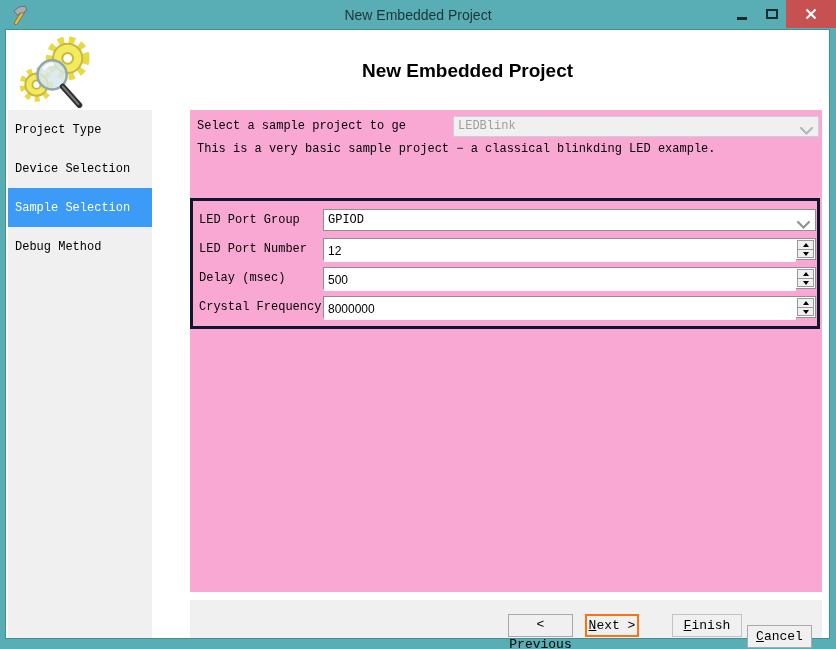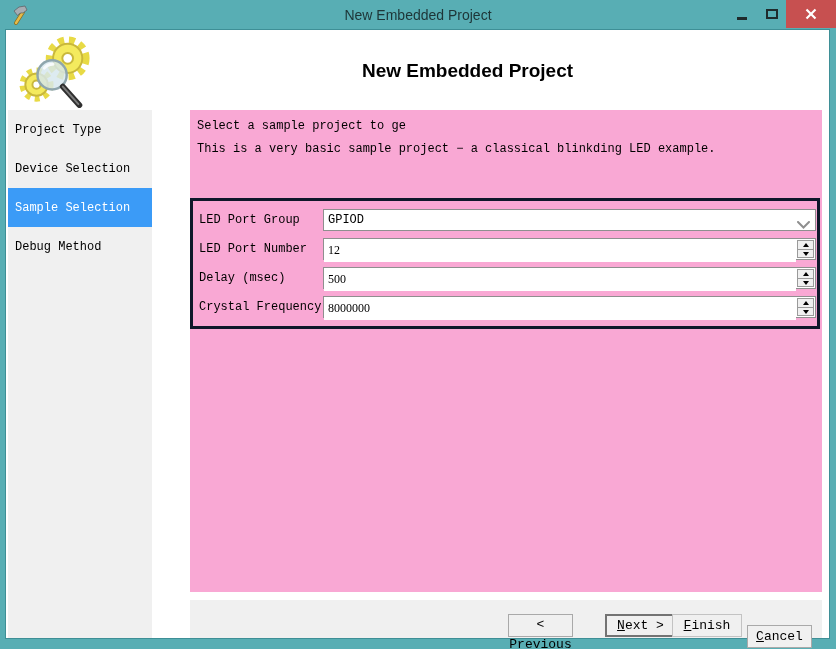--- a/index.html
+++ b/index.html
@@ -58,21 +58,21 @@
   .combo .chev { position:absolute; right:5px; top:6px; }
   .combo.disabled { background:#f0f0f0; border-color:#cfcfcf; color:#9e9e9e; }
   .sample-combo { left:263px; top:6px; width:366px; }
 
   .form-group { position:absolute; left:0; top:88px; width:630px; height:131px;
     border:3px solid #0f172a; }
   .form-row-label { position:absolute; left:6px; font-size:12px; color:#000; white-space:nowrap; }
   .fld { position:absolute; left:130px; width:493px; height:22px; background:#ffffff; border:1px solid #8f8f8f; }
   .fld input {
     position:absolute; left:0; top:0; width:472px; height:23px; border:none; outline:none;
-    background:#ffffff; font-family:Liberation Serif, serif; font-size:12px; color:#000; padding-left:4px;
+    background:#ffffff; font-family:Liberation Sans, sans-serif; font-size:12px; color:#000; padding-left:4px;
   }
   .spin { position:absolute; right:1px; top:1px; width:17px; height:18px;
     border:1px solid #9a9a9a; background:#f0f0f0; }
   .spin-half { height:50%; display:flex; align-items:center; justify-content:center; cursor:default; }
   .spin-half + .spin-half { border-top:1px solid #9a9a9a; }
   .tri-up   { width:0; height:0; border-left:3px solid transparent; border-right:3px solid transparent; border-bottom:4px solid #000; }
   .tri-down { width:0; height:0; border-left:3px solid transparent; border-right:3px solid transparent; border-top:4px solid #000; }
 
   .row1-label { top:12px; } .row1-fld { top:8px;  }
   .row2-label { top:41px; } .row2-fld { top:37px; }
@@ -83,21 +83,21 @@
 
   
   .footer { position:absolute; left:184px; top:570px; width:632px; height:38px; background:#f0f0f0; }
   .wbtn {
     position:absolute; top:14px; height:23px; background:#f0f0f0; border:1px solid #a9a9a9;
     font-family:"Liberation Mono", monospace; font-size:13px; color:#000;
     text-align:center; line-height:20px; cursor:default;
   }
   .wbtn u { text-decoration:underline; }
   .btn-prev   { left:318px; width:65px; }
-  .btn-next   { left:415px; width:71px; border:2px solid #737373; }
+  .btn-next   { left:395px; width:54px; border:2px solid #f97316; }
   .btn-finish { left:466px; width:70px; color:#000000; border-color:#c3c3c3;margin-left:16px; }
   .btn-cancel { left:557px; width:65px;margin-top:11px; }
 </style>
 </head>
 <body>
 
 <div class="window">
 
   <div class="titlebar">
     <span class="win-icon">
@@ -155,20 +155,28 @@
       </div>
       <div class="sidebar-item">
         <span>Debug Method</span>
       </div>
     </div>
 
     <div class="main-panel">
 
       <div class="field-label sample-label">Select a sample project to ge</div>
 
+      <div class="combo disabled sample-combo" aria-disabled="true">
+        <span>LEDBlink</span>
+        <span class="chev">
+          <svg width="13" height="8" viewBox="0 0 13 8">
+            <polyline points="1,1 6.5,6.5 12,1" fill="none" stroke="#b5b5b5" stroke-width="2" stroke-linecap="round"></polyline>
+          </svg>
+        </span>
+      </div>
 
       <div class="description">This is a very basic sample project − a classical blinkding LED example.</div>
 
       <div class="form-group">
 
         <div class="form-row-label row1-label">LED Port Group</div>
         <div class="fld combo-fld row1-fld">
           <div class="combo group-combo">
             <span>GPIOD</span>
             <span class="chev">

